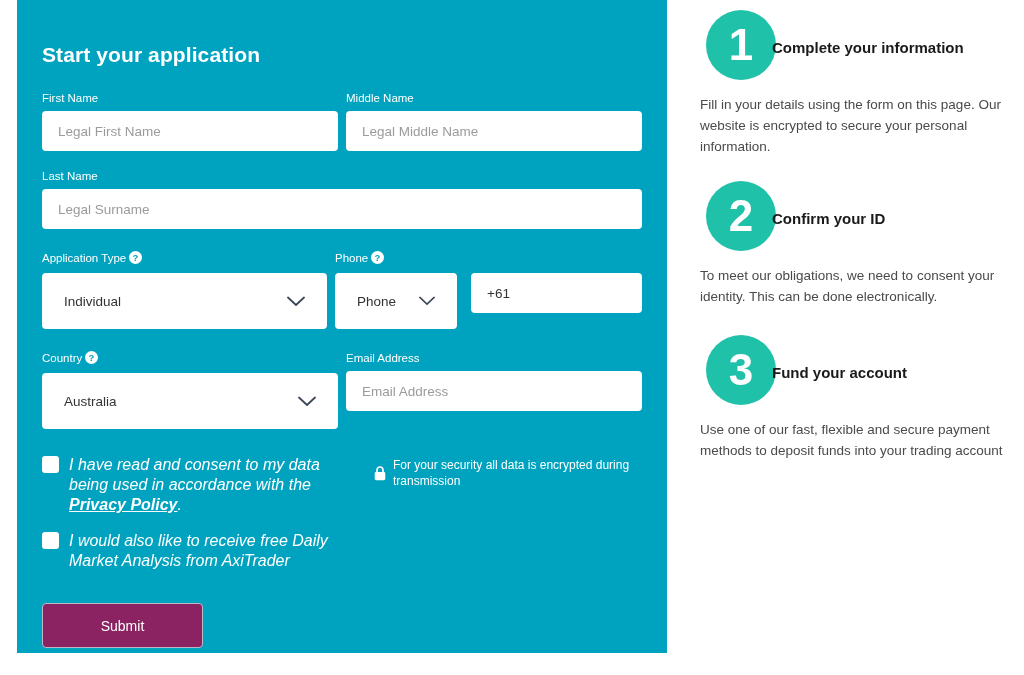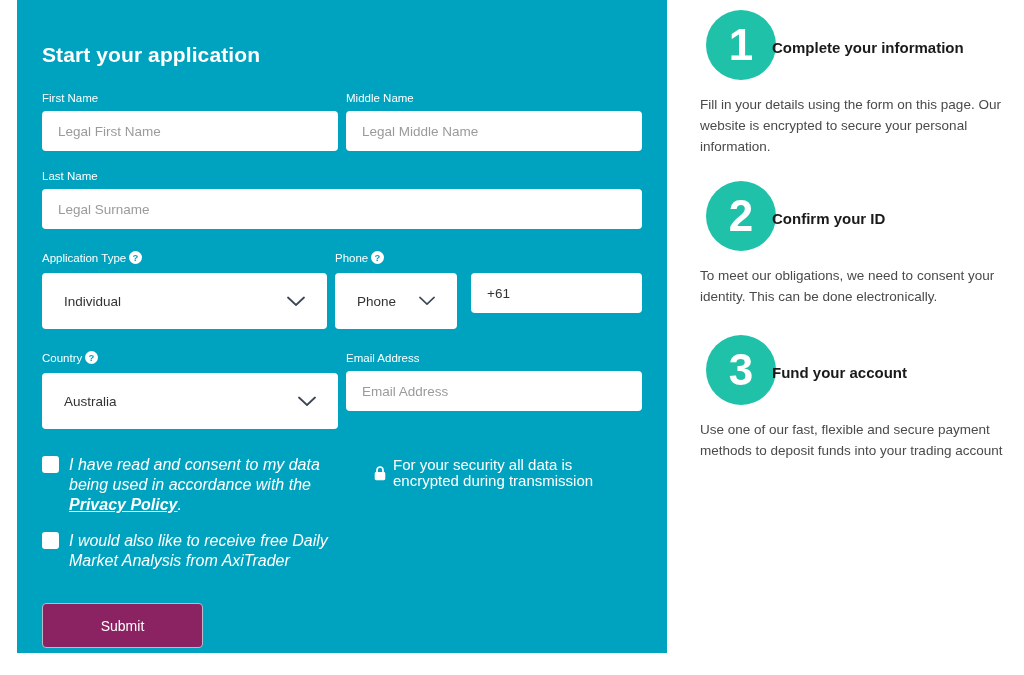--- a/index.html
+++ b/index.html
@@ -138,21 +138,21 @@
     line-height: 20px;
     max-width: 292px;
     font-style: italic;
   }
   .privacy-link {
     color: #ffffff;
     font-weight: bold;
     text-decoration: underline;
   }
   .security-note {
-    font-size: 15px;
+    font-size: 12px;
     color: #ffffff;
     display: flex;
     align-items: center;
     line-height: 16px;
   }
   .lock-icon {
     margin-right: 7px;
     line-height: 0;
     flex: 0 0 auto;
   }

